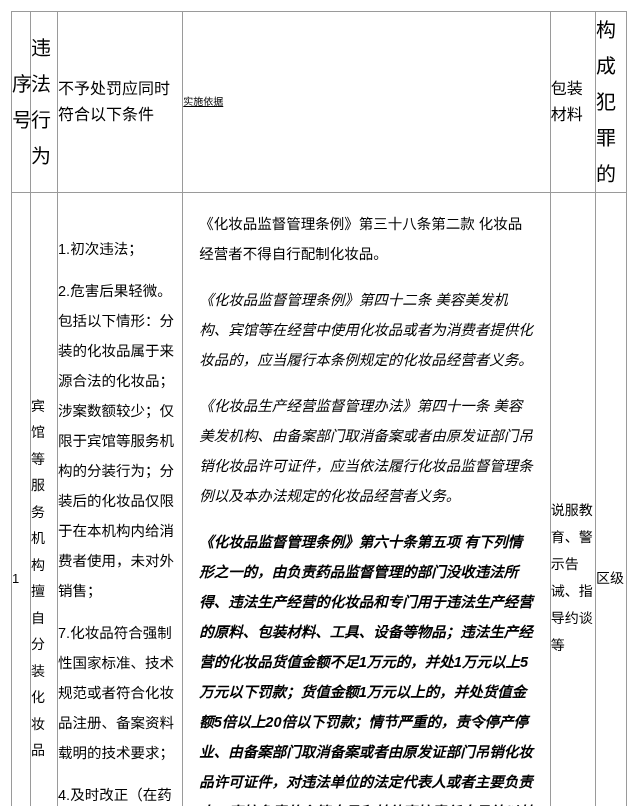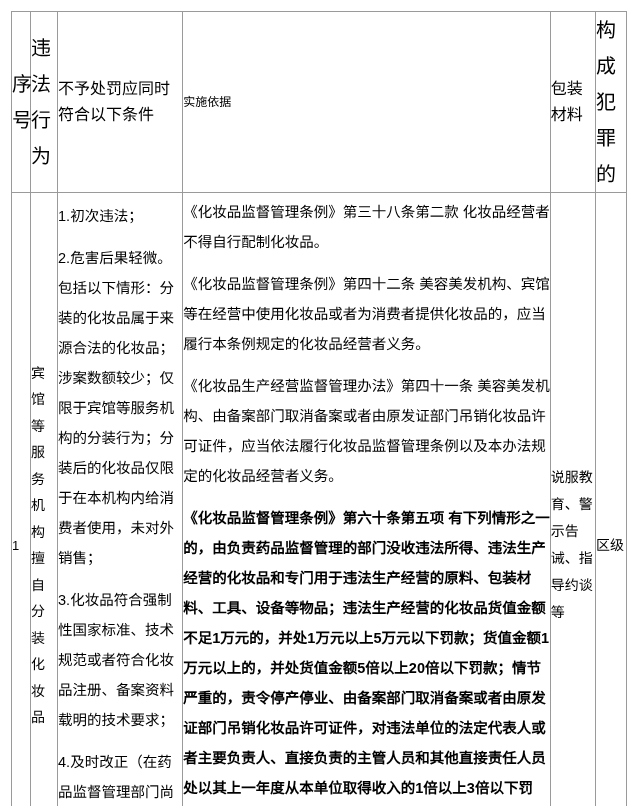--- a/index.html
+++ b/index.html
@@ -64,21 +64,22 @@
     padding: 0 1px;
     word-break: break-all;
     font-size: 20px;
     line-height: 36px;
   }
   .hdr-pad {
     padding: 0 4px;
   }
   .hdr-basis {
     padding-left: 5px;
-    font-size: 12px;
+    font-size: 10px;
+    text-decoration: underline;
   }
 
   
   .body-row { height: 650px; }
 
   .cell-seq {
     text-align: left;
     font-size: 13px;
     padding-left: 2px;
     vertical-align: middle;
@@ -110,24 +111,25 @@
 
   .cell-basis {
     vertical-align: top;
     padding: 6px 4px 0 5px;
     font-size: 14.5px;
     line-height: 30px;
     text-align: justify;
     text-justify: inter-ideograph;
   }
   .cell-basis p {
-    margin: 0;
+    margin: 16px;
   }
   .cell-basis p + p {
     margin-top: 12px;
+    font-style: italic;
   }
   .cell-basis p.strong {
     font-weight: 600;
   }
 
   .cell-measure {
     vertical-align: middle;
     text-align: left;
     font-size: 14px;
     line-height: 27px;
@@ -170,21 +172,21 @@
       </tr>
     </thead>
 
     <tbody>
       <tr class="body-row">
         <td class="cell-seq">1</td>
         <td class="cell-act">宾馆等服务机构擅自分装化妆品</td>
         <td class="cell-cond">
             <p>1.初次违法；</p>
             <p>2.危害后果轻微。包括以下情形：分装的化妆品属于来源合法的化妆品；涉案数额较少；仅限于宾馆等服务机构的分装行为；分装后的化妆品仅限于在本机构内给消费者使用，未对外销售；</p>
-            <p>3.化妆品符合强制性国家标准、技术规范或者符合化妆品注册、备案资料载明的技术要求；</p>
+            <p>7.化妆品符合强制性国家标准、技术规范或者符合化妆品注册、备案资料载明的技术要求；</p>
             <p>4.及时改正（在药品监督管理部门尚未立案调查且责令改正之前主动改正）。</p>
           </td>
         <td class="cell-basis">
             <p>《化妆品监督管理条例》第三十八条第二款 化妆品经营者不得自行配制化妆品。</p>
             <p>《化妆品监督管理条例》第四十二条 美容美发机构、宾馆等在经营中使用化妆品或者为消费者提供化妆品的，应当履行本条例规定的化妆品经营者义务。</p>
             <p>《化妆品生产经营监督管理办法》第四十一条 美容美发机构、由备案部门取消备案或者由原发证部门吊销化妆品许可证件，应当依法履行化妆品监督管理条例以及本办法规定的化妆品经营者义务。</p>
             <p class="strong">《化妆品监督管理条例》第六十条第五项 有下列情形之一的，由负责药品监督管理的部门没收违法所得、违法生产经营的化妆品和专门用于违法生产经营的原料、包装材料、工具、设备等物品；违法生产经营的化妆品货值金额不足1万元的，并处1万元以上5万元以下罚款；货值金额1万元以上的，并处货值金额5倍以上20倍以下罚款；情节严重的，责令停产停业、由备案部门取消备案或者由原发证部门吊销化妆品许可证件，对违法单位的法定代表人或者主要负责人、直接负责的主管人员和其他直接责任人员处以其上一年度从本单位取得收入的1倍以上3倍以下罚款，10年内禁止其从事化妆品生产经营活动；构成犯罪的，依法追究刑事责任：（五）化妆品经营者擅自配制化妆品，……；</p>
           </td>
         <td class="cell-measure">说服教育、警示告诫、指导约谈等</td>
         <td class="cell-level">区级</td>

